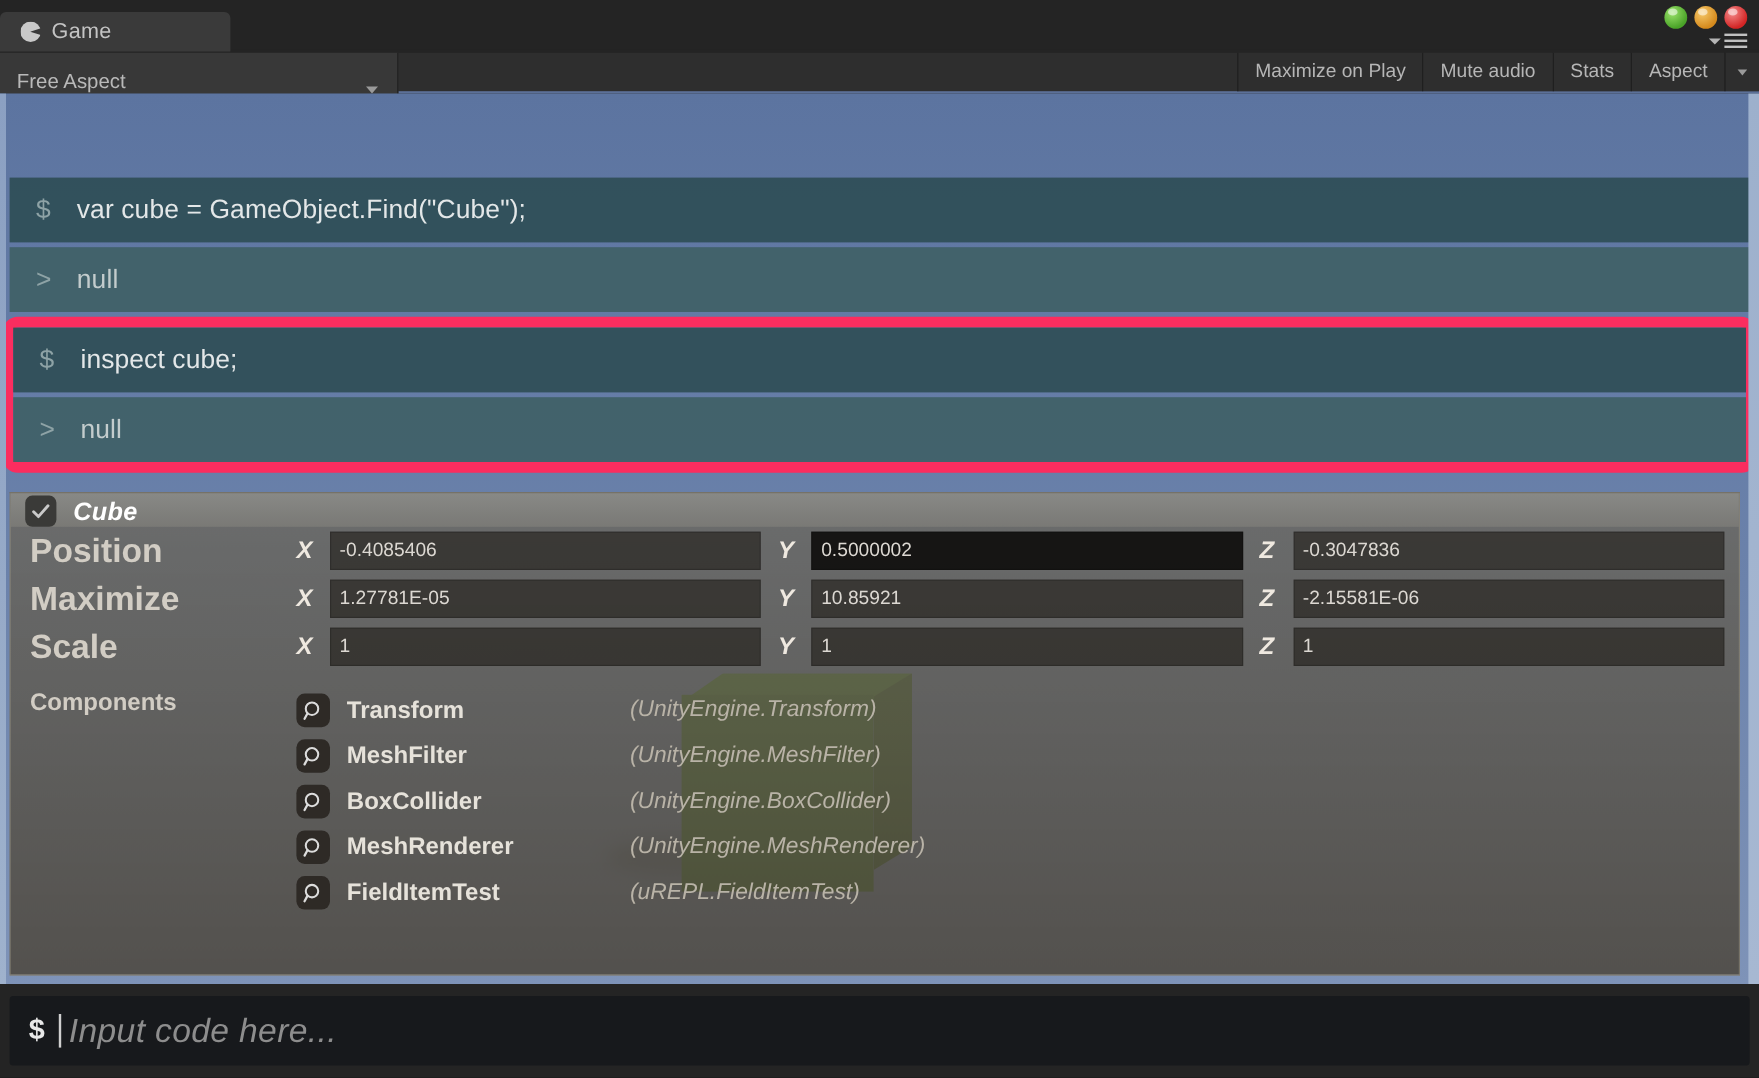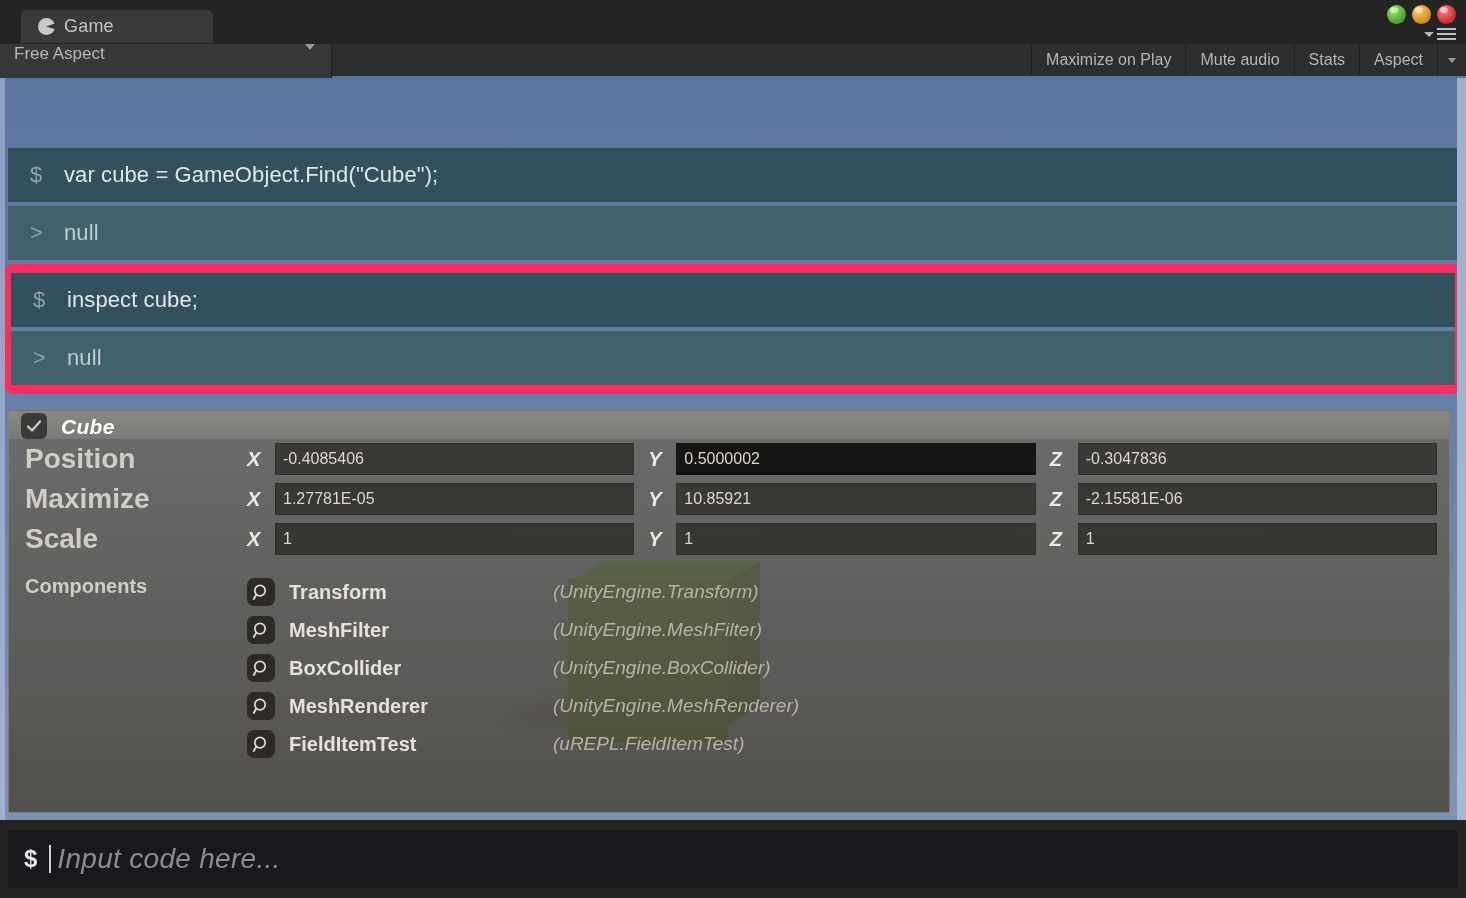--- a/index.html
+++ b/index.html
@@ -15,21 +15,21 @@
   
   .chrome{
     position:absolute; left:0; top:0; width:1466px; height:78px;
     background:#242424;
   }
   .tabstrip{
     position:absolute; left:0; top:0; width:1466px; height:41px;
     background:#242424;
   }
   .tab{
-    position:absolute; left:21px; top:10px; width:192px; height:33px;
+    position:absolute; left:0; top:10px; width:192px; height:33px;
     background:#3a3a3a;
     border-radius:5px 5px 0 0;
     display:flex; align-items:center; gap:9px;
     padding-left:17px;
   }
   .tab-icon{
     width:17px; height:17px; position:relative; flex:none;
   }
   .tab-icon .crescent{
     position:absolute; left:0; top:0; width:17px; height:17px;
@@ -65,21 +65,21 @@
   
   .toolbar{
     position:absolute; left:0; top:44px; width:1466px; height:34px;
     background:#2e2e2e;
     display:flex; align-items:stretch;
     border-bottom:2px solid #5c7199;
   }
   .aspect{
     width:332px; height:34px; background:#383838;
     border-right:1px solid #202020;
-    display:flex; align-items:flex-start; padding:0 10px 0 14px;
+    display:flex; align-items:flex-end; padding:0 10px 0 14px;
     position:relative;
   }
   .aspect-label{ font-size:17px; color:#b9b9b9; flex:1; }
   .aspect .caret{
     width:0;height:0;border-left:5px solid transparent;border-right:5px solid transparent;
     border-top:6px solid #9a9a9a; margin-right:6px;
   }
   .tb-spacer{ flex:1; }
   .tbtn{
     display:flex; align-items:center; padding:0 14px;
@@ -226,21 +226,21 @@
   .comp-icon{
     width:28px; height:28px; border-radius:7px; background:#2e2a26;
     display:flex; align-items:center; justify-content:center; flex:none;
   }
   .comp-icon svg{ width:19px; height:19px; }
   .comp-name{
     font-size:20px; font-weight:bold; color:#e6e2da;
     width:222px; flex:none;
   }
   .comp-type{
-    font-size:19px; font-style:italic; color:#b9b3a7;margin-left:28px;
+    font-size:19px; font-style:italic; color:#b9b3a7;
   }
 
   
   .bottom-bar{
     position:absolute; left:0; top:820px; width:1466px; height:78px;
     background:#242424; padding:10px 8px;
   }
   .code-input{
     width:100%; height:58px; background:#17191c;
     display:flex; align-items:center; padding-left:16px; gap:12px;

